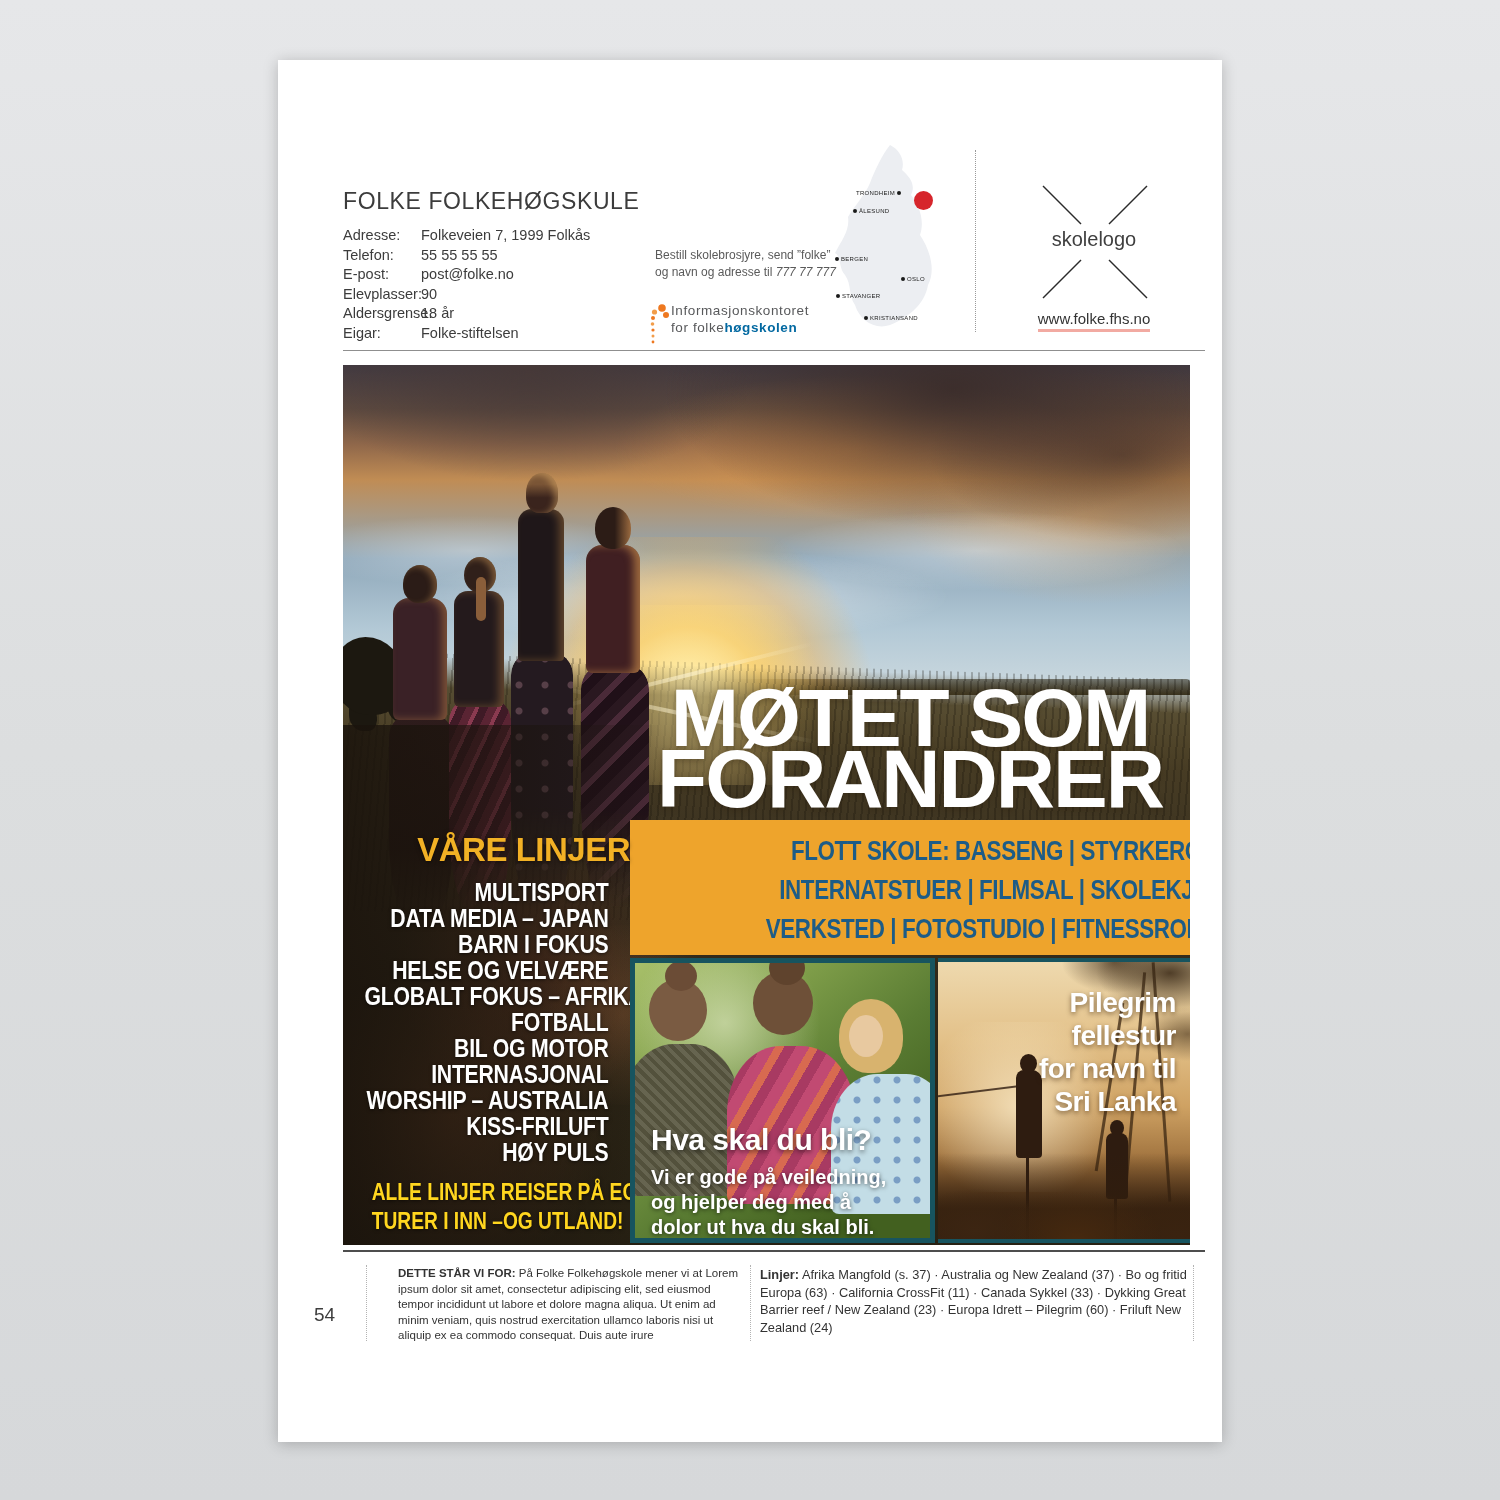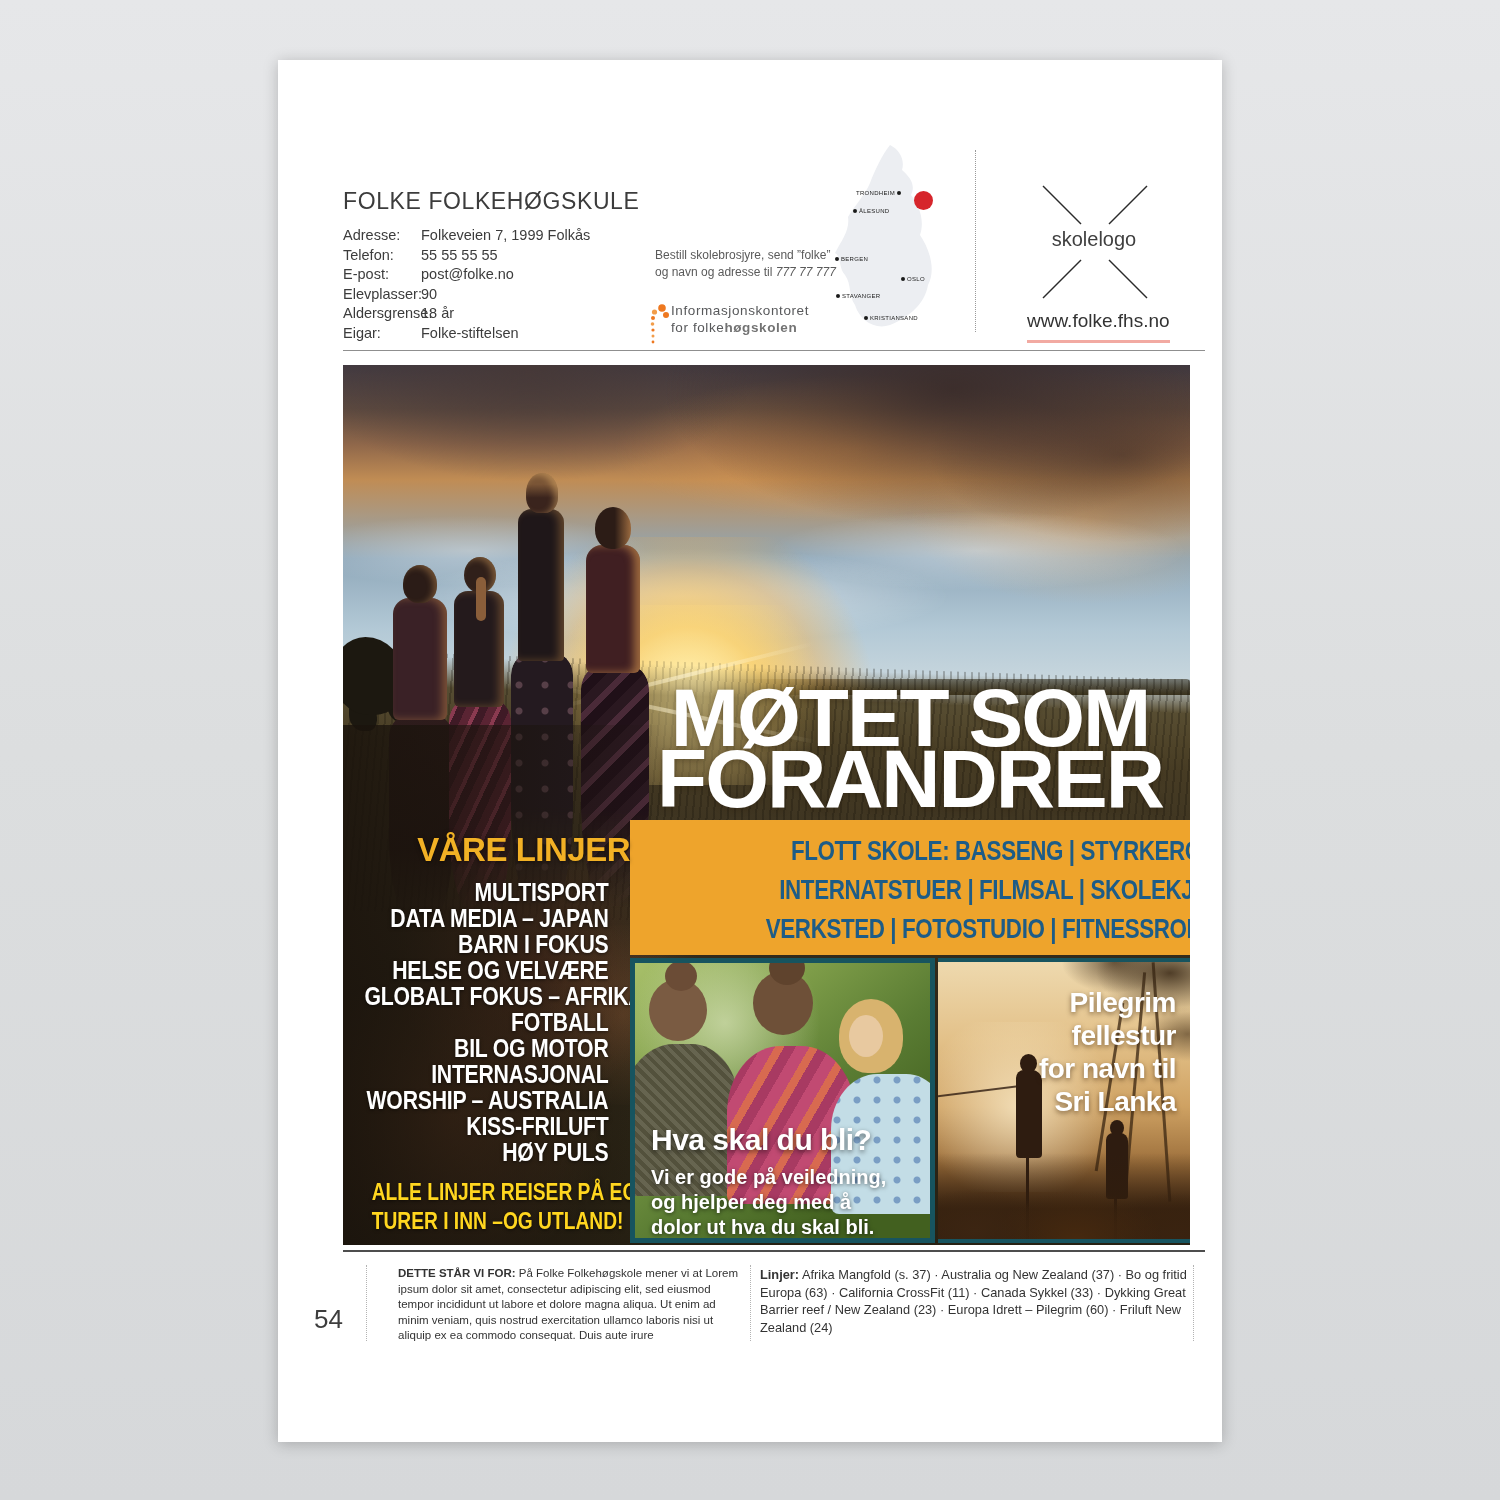--- a/index.html
+++ b/index.html
@@ -9,33 +9,33 @@
          box-shadow:0 2px 14px rgba(0,0,0,.22);}
   
   .school-name{position:absolute;left:65px;top:128px;font-size:23px;letter-spacing:.6px;color:#3c3c3c;}
   .info-table{position:absolute;left:65px;top:166px;font-size:14.5px;line-height:19.5px;color:#3c3c3c;}
   .info-row{display:flex;}
   .info-label{width:78px;}
   .order-block{position:absolute;left:377px;top:187px;font-size:12px;line-height:17px;color:#5a5a5a;}
   .infokontor{position:absolute;left:371px;top:243px;display:flex;}
   .ik-dots{width:22px;height:46px;position:relative;}
   .ik-text{font-size:13.5px;line-height:16.5px;color:#58595b;letter-spacing:.6px;}
-  .ik-text b{color:#737373;}
+  .ik-text b{color:#0369a1;}
   .map{position:absolute;left:552px;top:85px;width:140px;height:195px;}
   .map svg{position:absolute;left:0;top:0;}
   .city{position:absolute;display:flex;align-items:center;font-size:6px;letter-spacing:.3px;color:#1a1a1a;white-space:nowrap;}
   .city .dot{width:4px;height:4px;border-radius:50%;background:#1a1a1a;display:inline-block;}
   .city .lbl{margin:0 2px;}
   .reddot{position:absolute;left:84px;top:46px;width:19px;height:19px;border-radius:50%;background:#d6252b;}
   .vdot{border-left:1px dotted #9a9a9a;position:absolute;width:0;}
   .hd-div{left:697px;top:90px;height:182px;}
   .skolelogo{position:absolute;left:757px;top:122px;width:118px;height:118px;}
   .sl-text{position:absolute;left:0;top:46px;width:118px;text-align:center;font-size:20px;color:#3f3f3f;}
   .website-wrap{position:absolute;left:749px;top:250px;width:134px;text-align:center;}
-  .website{display:inline-block;font-size:19px;color:#333;border-bottom:3px solid #f2aaa2;padding-bottom:8px;}
+  .website{display:inline-block;font-size:15px;color:#333;border-bottom:3px solid #f2aaa2;padding-bottom:2px;}
   .header-rule{position:absolute;left:65px;top:290px;width:862px;border-top:1px solid #8f8f8f;}
   
   .photo{position:absolute;left:65px;top:305px;width:847px;height:880px;overflow:hidden;background:#2a2517;}
   .sky{position:absolute;inset:0;background:linear-gradient(180deg,#413a42 0%,#5d4a40 5%,#8f674a 9%,#c08c54 13%,
         #8fa8ba 22%,#b3c9d6 30%,#cfdbe0 38%,#e9d8a8 47%,#f3c76f 54%,#f2b04c 60%,#e9a23f 65%,#a07c3a 70%,#5c4e2c 76%,#3a3120 85%,#2a2416 100%);}
   .clouds{position:absolute;left:0;top:0;width:100%;height:34%;
       background:radial-gradient(ellipse 55% 75% at 72% 8%,rgba(58,44,42,.92),rgba(58,44,42,0) 62%),
                  radial-gradient(ellipse 45% 65% at 22% 0%,rgba(70,56,54,.85),rgba(70,56,54,0) 60%),
                  radial-gradient(ellipse 35% 45% at 92% 30%,rgba(86,60,44,.8),rgba(86,60,44,0) 65%),
                  radial-gradient(ellipse 40% 35% at 60% 28%,rgba(238,158,74,.45),rgba(238,158,74,0) 70%),
@@ -152,21 +152,21 @@
   .rod{position:absolute;left:-4px;top:128px;width:92px;height:2px;background:rgba(46,28,16,.8);transform:rotate(-7deg);}
   .t-rocks{position:absolute;left:0;right:0;bottom:0;height:86px;
        background:radial-gradient(ellipse 40% 70% at 15% 90%,#3c2512,rgba(60,37,18,0) 70%),
                   radial-gradient(ellipse 45% 75% at 55% 100%,#46290f,rgba(70,41,15,0) 75%),
                   radial-gradient(ellipse 45% 70% at 95% 95%,#3a2310,rgba(58,35,16,0) 70%),
                   linear-gradient(180deg,rgba(60,38,18,0),rgba(48,29,13,.9) 65%);}
   .t-text{position:absolute;right:14px;top:24px;text-align:right;color:#fff;z-index:5;}
   .t-line{font-size:28px;line-height:33px;font-weight:800;letter-spacing:-.5px;text-shadow:0 2px 5px rgba(60,35,10,.6);}
   
   .footer-rule{position:absolute;left:65px;top:1190px;width:862px;border-top:2px solid #4d4d4d;}
-  .page-num{position:absolute;left:36px;top:1244px;font-size:26px;color:#3d3d3d;}
+  .page-num{position:absolute;left:36px;top:1244px;font-size:19px;color:#3d3d3d;}
   .fd1{left:88px;top:1205px;height:76px;border-left:1px dotted #b3b3b3;}
   .fd2{left:472px;top:1205px;height:76px;border-left:1px dotted #b3b3b3;}
   .fd3{left:915px;top:1205px;height:76px;border-left:1px dotted #b3b3b3;}
   .foot-left{position:absolute;left:120px;top:1206px;width:348px;font-size:11.5px;line-height:15.5px;color:#333;}
   .foot-right{position:absolute;left:482px;top:1206px;width:432px;font-size:12.8px;line-height:17.5px;color:#333;}
 </style>
 </head>
 <body>
 
 <div class="sheet">

